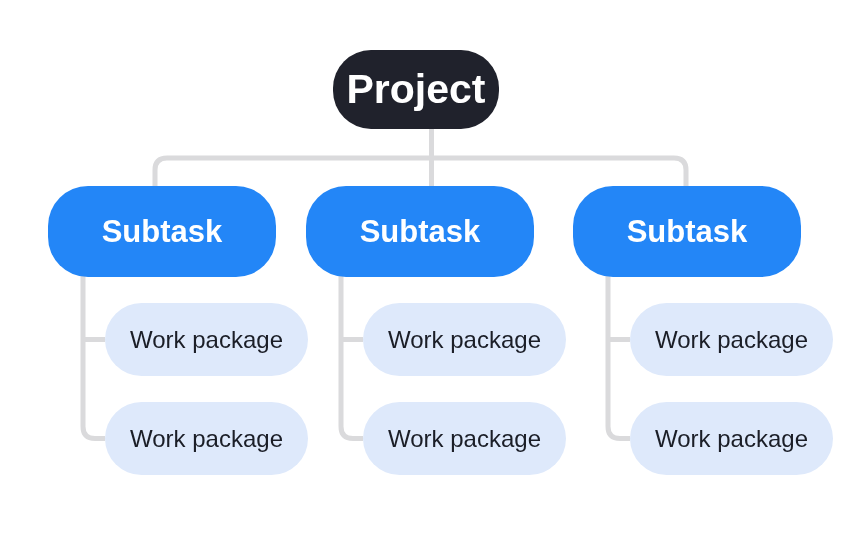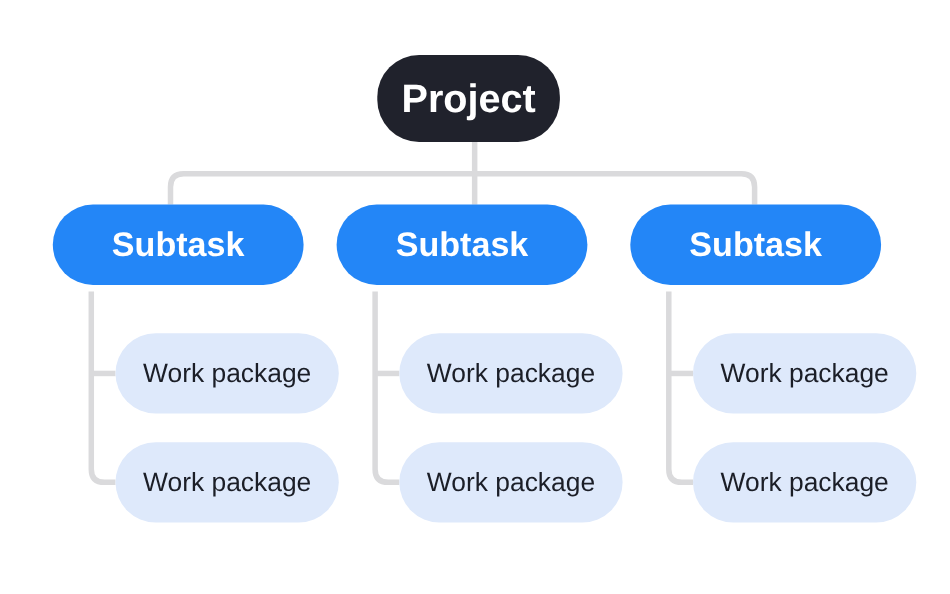--- a/index.html
+++ b/index.html
@@ -34,32 +34,32 @@
   }
   .node {
     position: absolute;
     display: flex;
     align-items: center;
     justify-content: center;
     box-sizing: border-box;
     white-space: nowrap;
   }
   .node.root {
-    left: 343px; top: 50px;
+    left: 333px; top: 50px;
     width: 166px; height: 79px;
     background: var(--root-fill, #20222C);
     color: var(--root-text, #fff);
     border-radius: 38px;
-    font-size: 36px;
+    font-size: 41px;
     font-weight: 700;
     text-align: center;
   }
   .node.subtask {
     top: 186px;
-    width: 228px; height: 73px;
+    width: 228px; height: 91px;
     background: var(--subtask-fill, #2386F7);
     color: var(--subtask-text, #fff);
     border-radius: 40px;
     font-size: 31px;
     font-weight: 700;
   }
   .node.wp {
     width: 203px; height: 73px;
     background: var(--work-package-fill, #DEE9FB);
     color: var(--work-package-text, #1B1E27);

